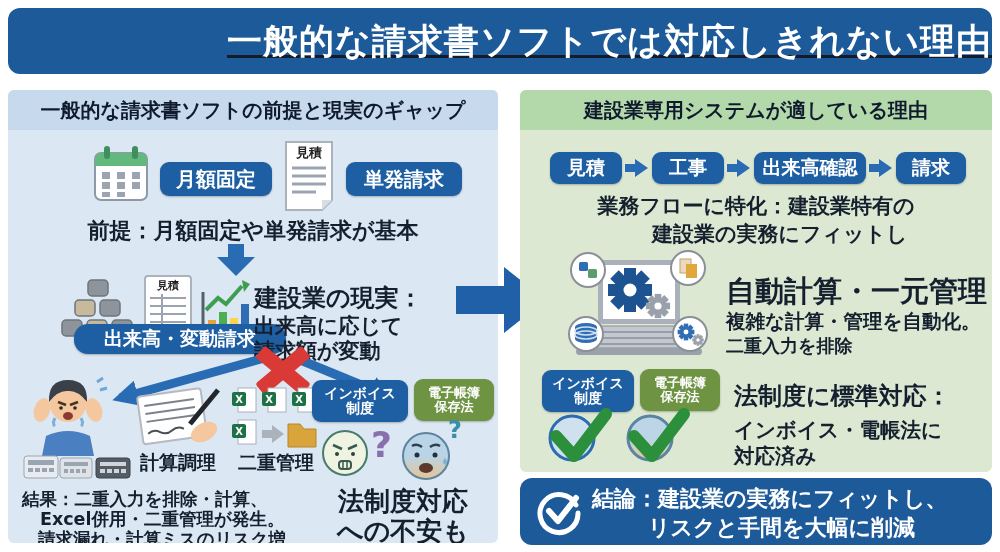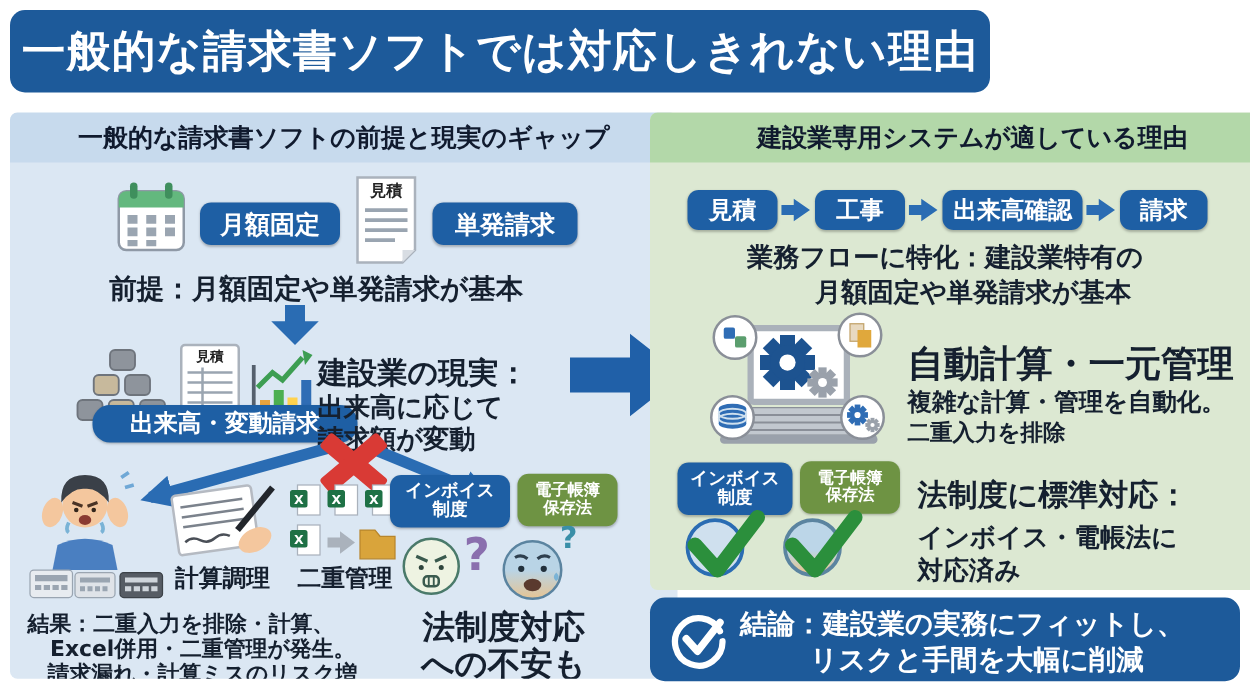--- a/index.html
+++ b/index.html
@@ -1,24 +1,24 @@
 <!DOCTYPE html>
 <html><head>
 <meta charset="utf-8">
 <style>
   html,body{margin:0;padding:0;background:#fff;}
   #canvas{position:relative;width:1000px;height:552px;background:#fff;overflow:hidden;
           font-family:"DejaVu Sans","Liberation Sans",sans-serif;color:#141c2b;}
   .abs{position:absolute;}
   
-  #title-banner{left:8px;top:8px;width:784px;height:66px;background:#1d5a9a;border-radius:12px;
-    display:flex;align-items:center;justify-content:center;}
+  #title-banner{left:8px;top:8px;width:984px;height:66px;background:#1d5a9a;border-radius:12px;
+    display:flex;align-items:center;justify-content:flex-end;text-decoration:underline;}
   #title-banner span{color:#fff;font-size:35px;font-weight:800;letter-spacing:1px;}
   
-  .panel{border-radius:6px;overflow:hidden;padding-left:44px;}
+  .panel{border-radius:6px;overflow:hidden;}
   #left-panel{left:8px;top:90px;width:490px;height:453px;background:#dbe7f3;}
   #right-panel{left:520px;top:90px;width:472px;height:382px;background:#dce8d2;}
   .panel-header{position:absolute;left:0;top:0;width:100%;height:40px;display:flex;align-items:center;justify-content:center;
     font-weight:800;font-size:20px;color:#101a2e;}
   #left-panel .panel-header{background:#c7daed;}
   #right-panel .panel-header{background:#b3d8a9;}
   
   .badge{position:absolute;background:#1e5fa4;color:#fff;border-radius:9px;display:flex;align-items:center;justify-content:center;
     font-weight:800;box-shadow:0 1px 2px rgba(0,0,0,.25);}
   .badge.two-line{flex-direction:column;line-height:1.05;}
@@ -307,21 +307,21 @@
       </span>
     <div class="badge" style="left:234px;top:62px;width:112px;height:32px;font-size:19px;">出来高確認</div>
     <span class="abs" style="left:349px;top:68px;">
       <svg width="24" height="20" viewBox="0 0 24 20">
           <path d="M0 6 h10 V1 l13 9 -13 9 v-5 H0 z" fill="#2a6cb3"></path>
         </svg>
       </span>
     <div class="badge" style="left:376px;top:62px;width:70px;height:32px;font-size:19px;">請求</div>
 
     <div class="txt center" style="left:0;top:102px;width:472px;font-size:21px;">業務フローに特化：建設業特有の</div>
-    <div class="txt" style="left:132px;top:130px;font-size:21px;">月額固定や単発請求が基本</div>
+    <div class="txt" style="left:132px;top:130px;font-size:21px;">建設業の実務にフィットし</div>
 
     <span class="abs" style="left:46px;top:158px;">
       <svg width="144" height="112" viewBox="0 0 144 112">
         <rect x="32" y="12" width="82" height="64" rx="5" fill="#aab1ba"></rect>
         <rect x="37" y="17" width="72" height="54" fill="#fff"></rect>
         <g fill="#1d5390" transform="translate(64,42)">
           <rect x="-6" y="-22" width="12" height="44"></rect>
             <rect x="-6" y="-22" width="12" height="44" transform="rotate(45)"></rect>
           <rect x="-6" y="-22" width="12" height="44" transform="rotate(90)"></rect>
             <rect x="-6" y="-22" width="12" height="44" transform="rotate(135)"></rect>

